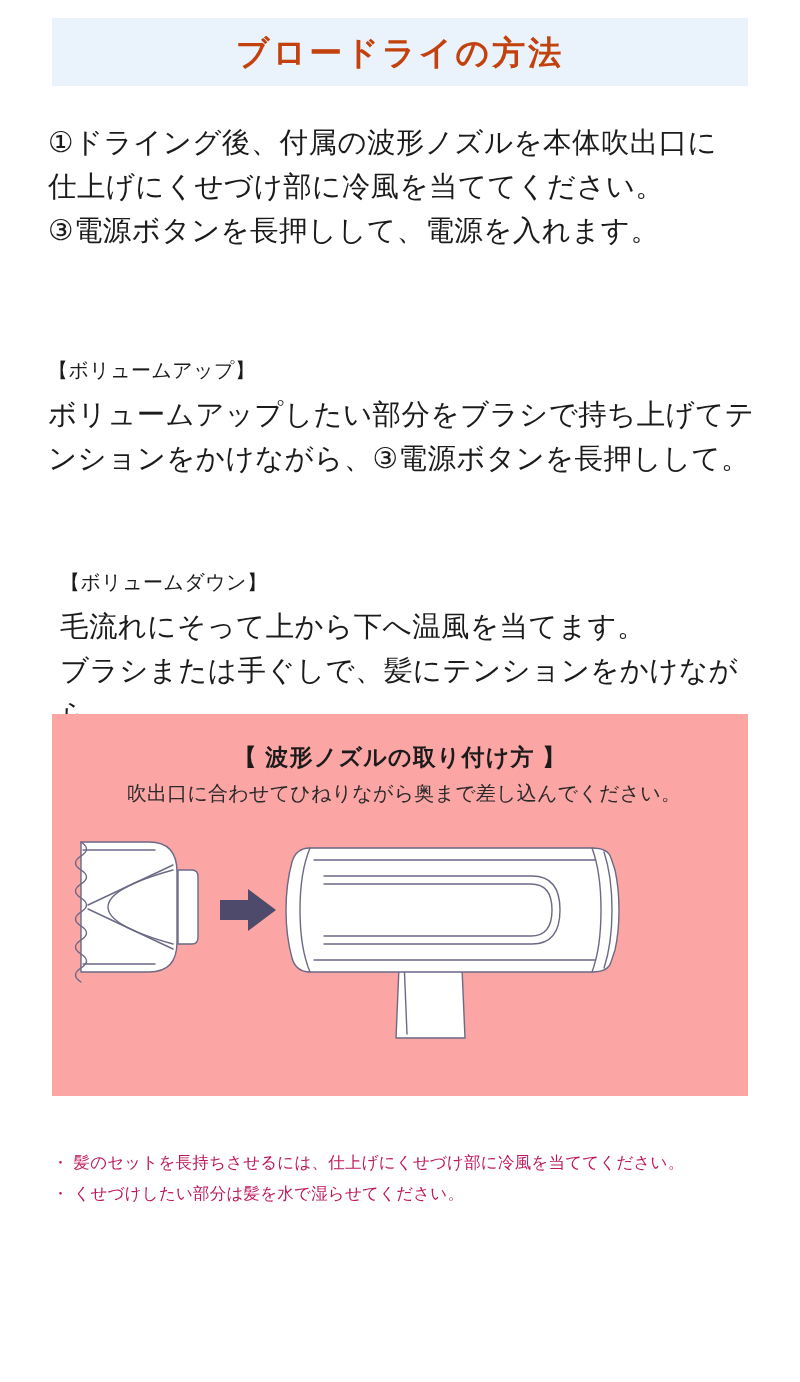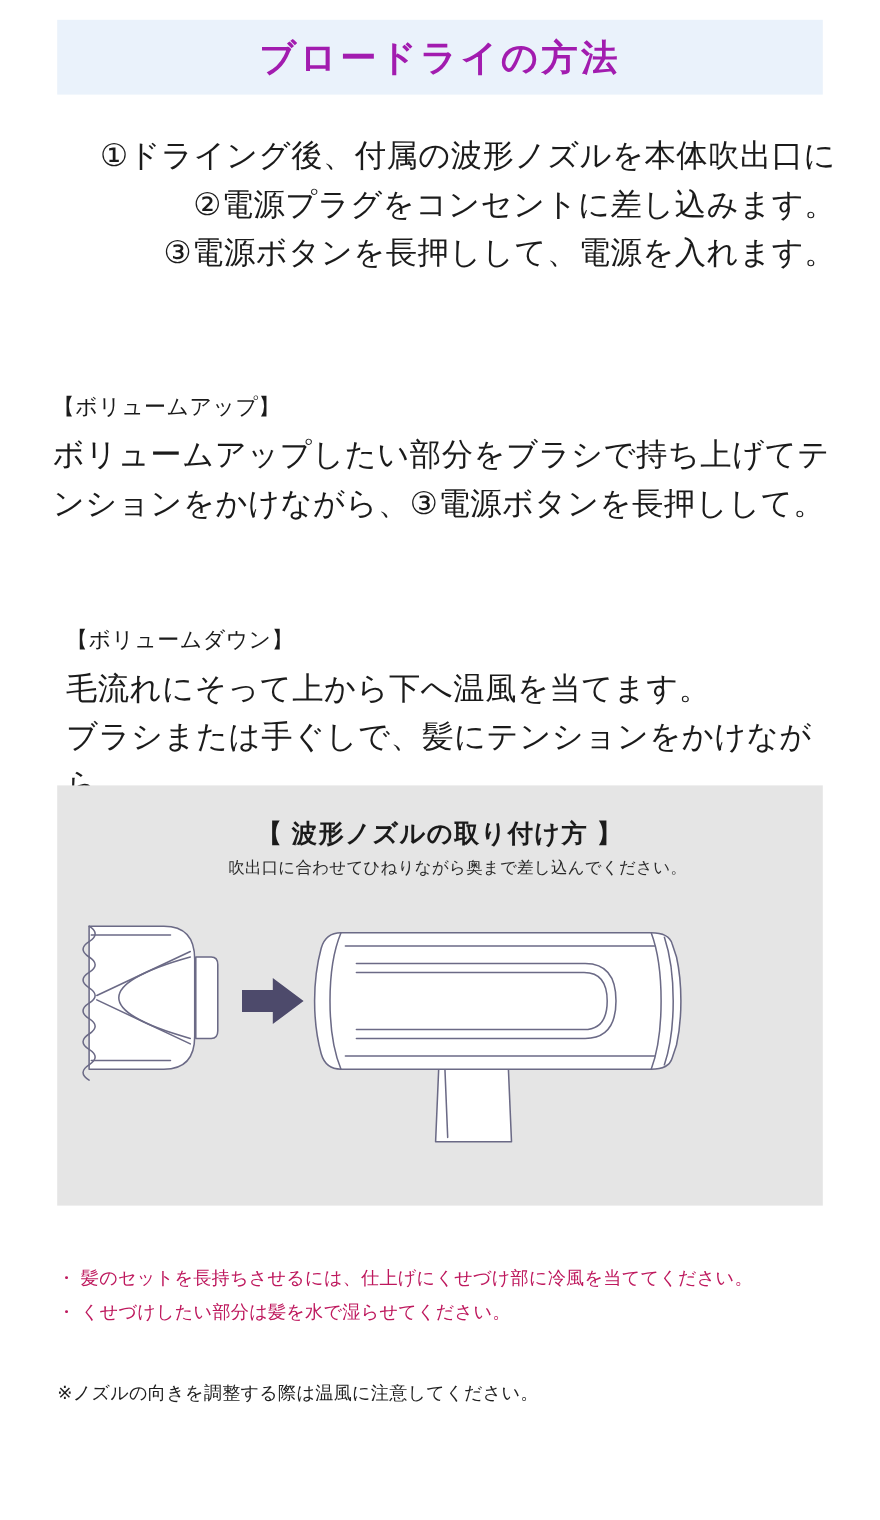--- a/index.html
+++ b/index.html
@@ -26,31 +26,30 @@
     height: 68px;
     background: #eaf2fb;
     display: flex;
     align-items: center;
     justify-content: center;
   }
   .header-title {
     font-size: 33px;
     font-weight: 700;
     letter-spacing: 3px;
-    color: #a21caf;
+    color: #c2410c;
     line-height: 1;
   }
 
   
   .steps {
     position: absolute;
     left: 48px;
     top: 120px;
     width: 712px;
-    text-align: right;
   }
   .body-line {
     font-size: 28.5px;
     line-height: 44px;
     letter-spacing: 0.4px;
     color: #1b1b1b;
     white-space: pre-wrap;
   }
 
   
@@ -74,40 +73,40 @@
     color: #1b1b1b;
   }
 
   
   .illus-panel {
     position: absolute;
     left: 52px;
     top: 714px;
     width: 696px;
     height: 382px;
-    background: #e5e5e5;
+    background: #fca5a5;
   }
   .illus-heading {
     position: absolute;
     left: 0;
     top: 28px;
     width: 100%;
     text-align: center;
     font-size: 23px;
     font-weight: 700;
     letter-spacing: 1.2px;
     color: #1b1b1b;
   }
   .illus-sub {
     position: absolute;
-    left: 16px;
+    left: 4px;
     top: 66px;
     width: 100%;
     text-align: center;
-    font-size: 15px;
+    font-size: 20px;
     letter-spacing: 0.2px;
     color: #2a2a2a;
   }
   .illus-figure {
     position: absolute;
     left: 0;
     top: 96px;
     width: 696px;
     height: 286px;
   }
@@ -145,21 +144,21 @@
 </style>
 </head>
 <body>
 
 <div class="header-band">
   <div class="header-title">ブロードライの方法</div>
 </div>
 
 <div class="steps">
   <div class="body-line">①ドライング後、付属の波形ノズルを本体吹出口に</div>
-  <div class="body-line">②電源プラグをコンセントに差し込みます。</div>
+  <div class="body-line">仕上げにくせづけ部に冷風を当ててください。</div>
   <div class="body-line">③電源ボタンを長押しして、電源を入れます。</div>
 </div>
 
 <div class="section-volume-up">
   <div class="section-heading">【ボリュームアップ】</div>
   <div class="body-line">ボリュームアップしたい部分をブラシで持ち上げてテ</div>
   <div class="body-line">ンションをかけながら、③電源ボタンを長押しして。</div>
 </div>
 
 <div class="section-volume-down">
@@ -277,14 +276,13 @@
     </svg>
   </div>
 </div>
 
 <div class="bullets">
   <div class="bullet-row">・ 髪のセットを長持ちさせるには、仕上げにくせづけ部に冷風を当ててください。</div>
   <div class="bullet-row">・ くせづけしたい部分は髪を水で湿らせてください。</div>
 </div>
 
 <div class="notes">
-  <div class="note-row">※ノズルの向きを調整する際は温風に注意してください。</div>
 </div>
 
 </body></html>

